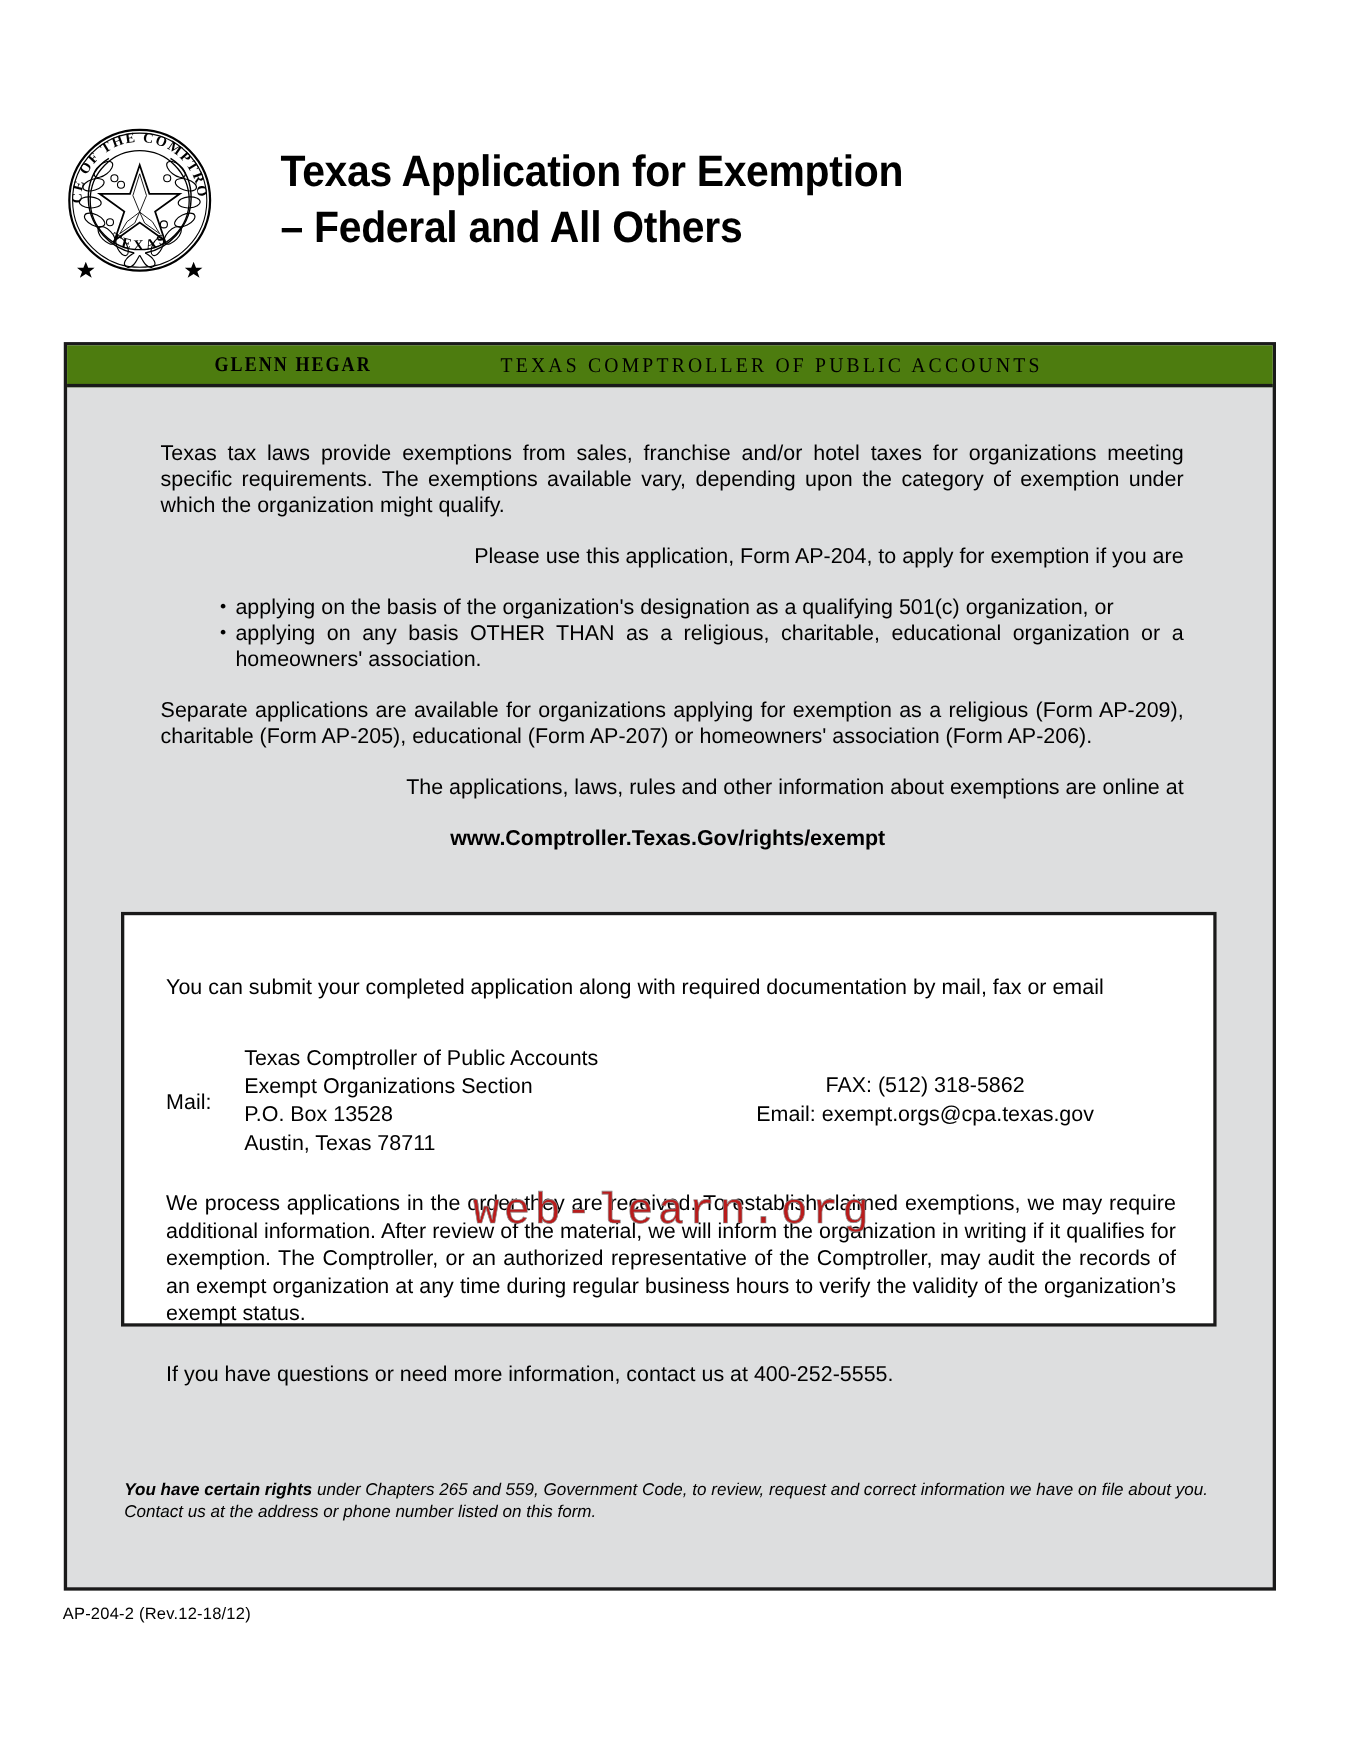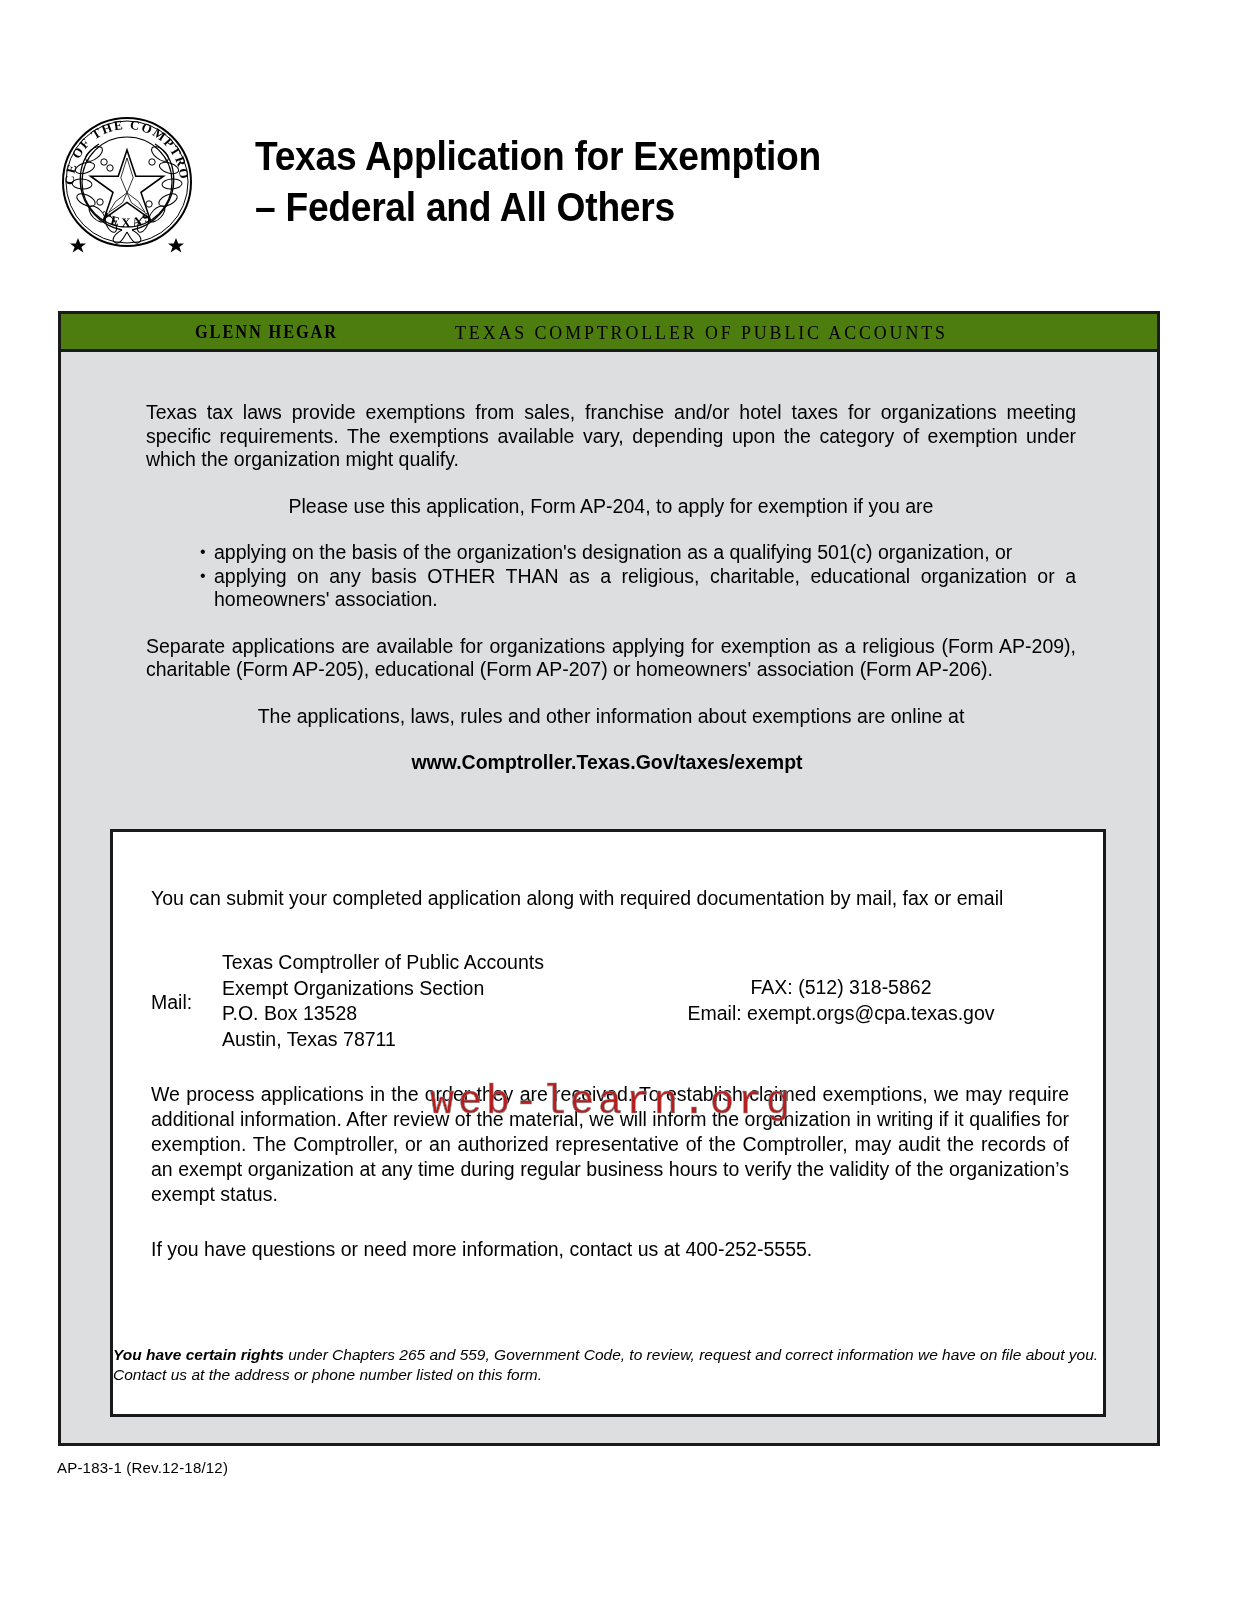--- a/index.html
+++ b/index.html
@@ -93,21 +93,21 @@
   #intro-block {
     position: absolute;
     left: 85px;
     top: 87px;
     width: 930px;
     font-size: 19.5px;
     line-height: 23.5px;
   }
   .para {
     margin: 0 0 23px 0;
-    text-align: center;
+    text-align: right;
   }
   .para.justified {
     text-align: justify;
   }
   #bullet-list {
     list-style: none;
     margin: 0 0 23px 0;
     padding: 0 0 0 54px;
   }
   #bullet-list li {
@@ -151,21 +151,21 @@
     pointer-events: none;
     z-index: 5;
   }
 
   
   #submit-box {
     position: absolute;
     left: 49px;
     top: 515px;
     width: 996px;
-    height: 588px;
+    height: 377px;
     background: #ffffff;
     border: 3px solid #1a1a1a;
     box-sizing: border-box;
   }
   #submit-inner {
     position: absolute;
     left: 38px;
     top: 54px;
     width: 918px;
     font-size: 19.5px;
@@ -311,21 +311,21 @@
     <ul id="bullet-list">
       <li>
         <span>applying on the basis of the organization's designation as a qualifying 501(c) organization, or</span>
       </li>
       <li class="justified-item">
         <span>applying on any basis OTHER THAN as a religious, charitable, educational organization or a homeowners' association.</span>
       </li>
     </ul>
     <p class="para justified">Separate applications are available for organizations applying for exemption as a religious (Form AP-209), charitable (Form AP-205), educational (Form AP-207) or homeowners' association (Form AP-206).</p>
     <p class="para">The applications, laws, rules and other information about exemptions are online at</p>
-    <p id="online-url">www.Comptroller.Texas.Gov/taxes/exempt</p>
+    <p id="online-url">www.Comptroller.Texas.Gov/rights/exempt</p>
   </div>
 
   <div id="watermark">web-learn.org</div>
 
   <div id="submit-box">
     <div id="submit-inner">
 
       <p id="submit-lead">You can submit your completed application along with required documentation by mail, fax or email</p>
 
       <div id="mail-row">
@@ -343,13 +343,13 @@
       <p id="process-para">We process applications in the order they are received. To establish claimed exemptions, we may require additional information. After review of the material, we will inform the organization in writing if it qualifies for exemption. The Comptroller, or an authorized representative of the Comptroller, may audit the records of an exempt organization at any time during regular business hours to verify the validity of the organization’s exempt status.</p>
       <p id="questions-para">If you have questions or need more information, contact us at 400-252-5555.</p>
     </div>
   </div>
 
   <div id="rights-notice">
     <b>You have certain rights</b><span> under Chapters 265 and 559, Government Code, to review, request and correct information we have on file about you. Contact us at the address or phone number listed on this form.</span>
   </div>
 </div>
 
-<div id="form-footer">AP-183-1 (Rev.12-18/12)</div>
+<div id="form-footer">AP-204-2 (Rev.12-18/12)</div>
 
 </body></html>

